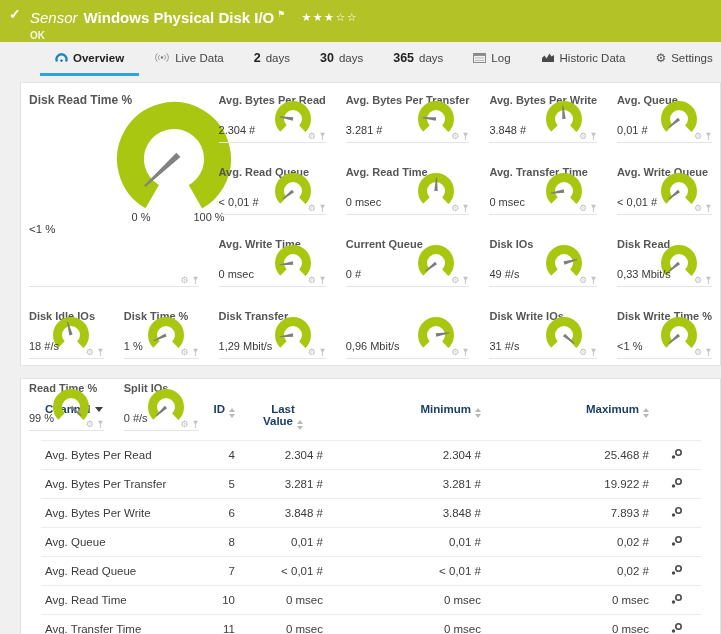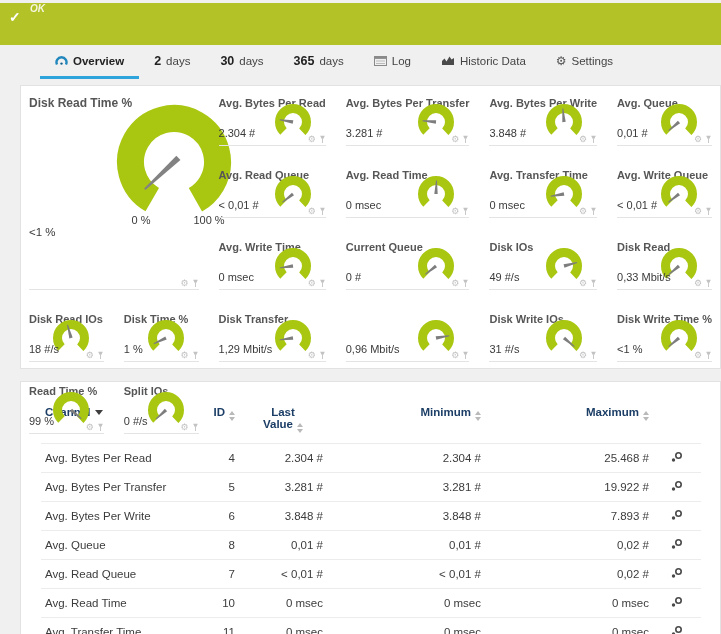--- a/index.html
+++ b/index.html
@@ -7,21 +7,21 @@
     font-family:"Liberation Sans", sans-serif; }
 
   
   .topbar { height:42px; background:#b3c226; color:#fff; position:relative; }
   .check-icon { position:absolute; left:9px; top:6px; font-size:14px; font-weight:bold; }
   .title-line { padding:6px 0 0 30px; font-size:15px; line-height:16px; }
   .kind { font-style:italic; margin-right:6px; }
   .sensor-title { font-weight:bold; }
   .flag-icon { font-size:9px; vertical-align:super; margin-left:3px; opacity:.9; }
   .stars { margin-left:16px; font-size:11px; letter-spacing:1.5px; position:relative; top:-2px; cursor:pointer;}
-  .status-ok { padding-left:30px; font-size:10px; font-weight:bold; color:rgba(255,255,255,.85); margin-top:3px;font-style:italic; }
+  .status-ok { padding-left:30px; font-size:10px; font-weight:bold; color:rgba(255,255,255,.85); margin-top:3px; }
 
   
   .tabs { display:flex; align-items:stretch; height:34px; padding-left:40px; background:#f0f0f0;text-align:right; }
   .tab { display:flex; align-items:center; gap:5px; padding:0 15px; font-size:11.5px;
          color:#444; cursor:pointer; border-bottom:3px solid transparent; white-space:nowrap; }
   .tab.active { border-bottom-color:#2ea3dc; color:#222; font-weight:bold; }
   .tab .tab-num { font-weight:bold; font-size:12.5px; color:#222; }
   .tab .tab-icon { display:inline-flex; align-items:center; }
 
   
@@ -63,35 +63,51 @@
   .sort .up { border-bottom:4px solid #b9b9b9; margin-bottom:1.5px; }
   .sort .dn { border-top:4px solid #b9b9b9; }
   .sort-active { display:inline-block; width:0; height:0; border-left:4px solid transparent;
     border-right:4px solid transparent; border-top:5px solid #3e3e3e; margin-left:5px; vertical-align:1px; }
 </style>
 </head>
 <body>
 
 <header class="topbar">
   <span class="check-icon">✓</span>
+  <div class="title-line">
+    <span class="kind">Sensor</span><span class="sensor-title">Windows Physical Disk I/O</span><span class="flag-icon">⚑</span><span class="stars">★★★☆☆</span>
+  </div>
   <div class="status-ok">OK</div>
 </header>
 
 <nav class="tabs">
   <div class="tab active">
     <span class="tab-icon">
         <svg width="13" height="11" viewBox="0 0 13 11">
           <path d="M2 9.5 A5 5 0 1 1 11 9.5" fill="none" stroke="#2187bd" stroke-width="2.4"></path>
           <circle cx="6.5" cy="8.6" r="1.2" fill="#14618d"></circle>
         </svg>
       </span>
 
     <span class="tab-label">Overview</span>
   </div>
 
+  <div class="tab">
+    <span class="tab-icon">
+        <svg width="16" height="11" viewBox="0 0 16 11">
+          <circle cx="8" cy="5.5" r="1.2" fill="#777"></circle>
+          <path d="M5.6 3 a3.4 3.4 0 0 0 0 5" fill="none" stroke="#999" stroke-width="1"></path>
+          <path d="M10.4 3 a3.4 3.4 0 0 1 0 5" fill="none" stroke="#999" stroke-width="1"></path>
+          <path d="M3.4 1.3 a5.8 5.8 0 0 0 0 8.4" fill="none" stroke="#999" stroke-width="1"></path>
+          <path d="M12.6 1.3 a5.8 5.8 0 0 1 0 8.4" fill="none" stroke="#999" stroke-width="1"></path>
+        </svg>
+      </span>
+
+    <span class="tab-label">Live Data</span>
+  </div>
 
   <div class="tab">
 
     <span class="tab-num">2</span>
     <span class="tab-label">days</span>
   </div>
 
   <div class="tab">
 
     <span class="tab-num">30</span>
@@ -369,21 +385,21 @@
       <div class="mini-icons">
         <span class="mini-gear">⚙</span>
         <svg class="mini-pin" width="7" height="9" viewBox="0 0 7 9">
           <path d="M1.2 0.8 h4.6 l-1.4 3 h-1.8 z" fill="#c2c2c2"></path>
             <rect x="3.1" y="3.5" width="0.9" height="4.5" fill="#c2c2c2"></rect>
         </svg>
       </div>
     </div>
 
     <div class="tile">
-      <div class="label">Disk Read IOs</div>
+      <div class="label">Disk Idle IOs</div>
       <svg class="dial" width="44" height="40" viewBox="0 0 44 40">
         <circle cx="22" cy="21" r="13.5" fill="none" stroke="#a9c711" stroke-width="9" stroke-dasharray="63.6 84.9" transform="rotate(135 22 21)"></circle>
         <g class="needle" transform="translate(22 21) rotate(255)">
           <polygon points="0,-1.7 13.5,-0.5 13.5,0.5 0,1.7" fill="#7d7d7d"></polygon>
         </g>
       </svg>
       <div class="value">18 #/s</div>
       <div class="mini-icons">
         <span class="mini-gear">⚙</span>
         <svg class="mini-pin" width="7" height="9" viewBox="0 0 7 9">

